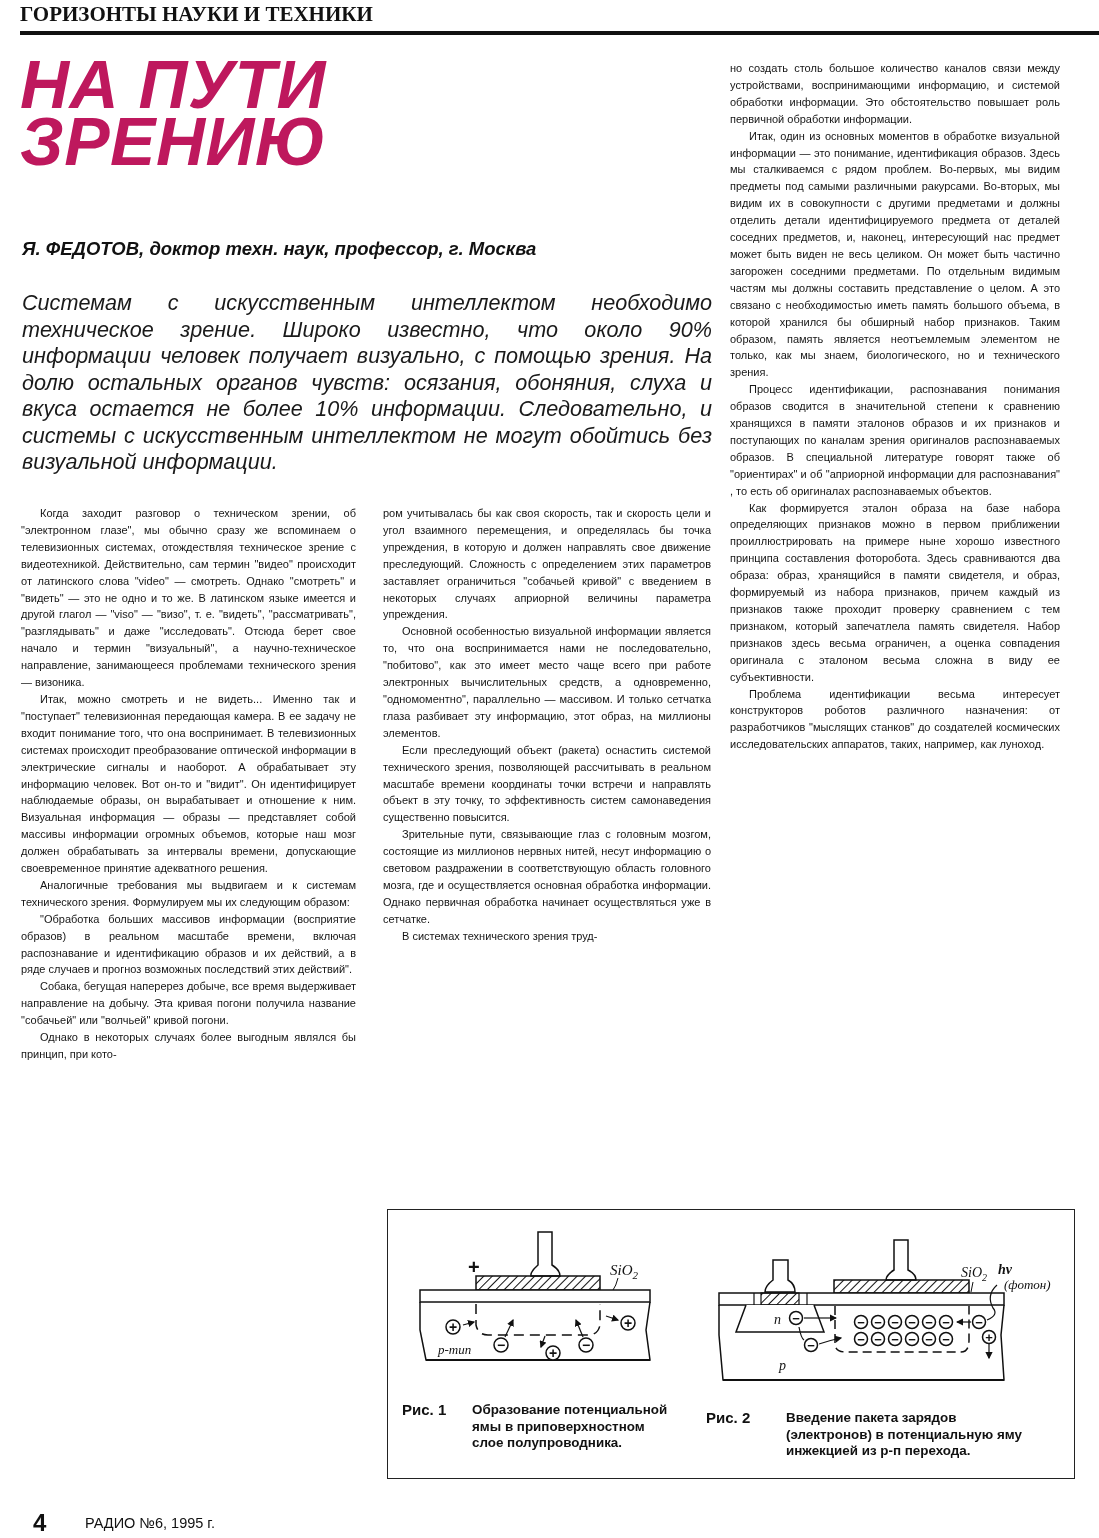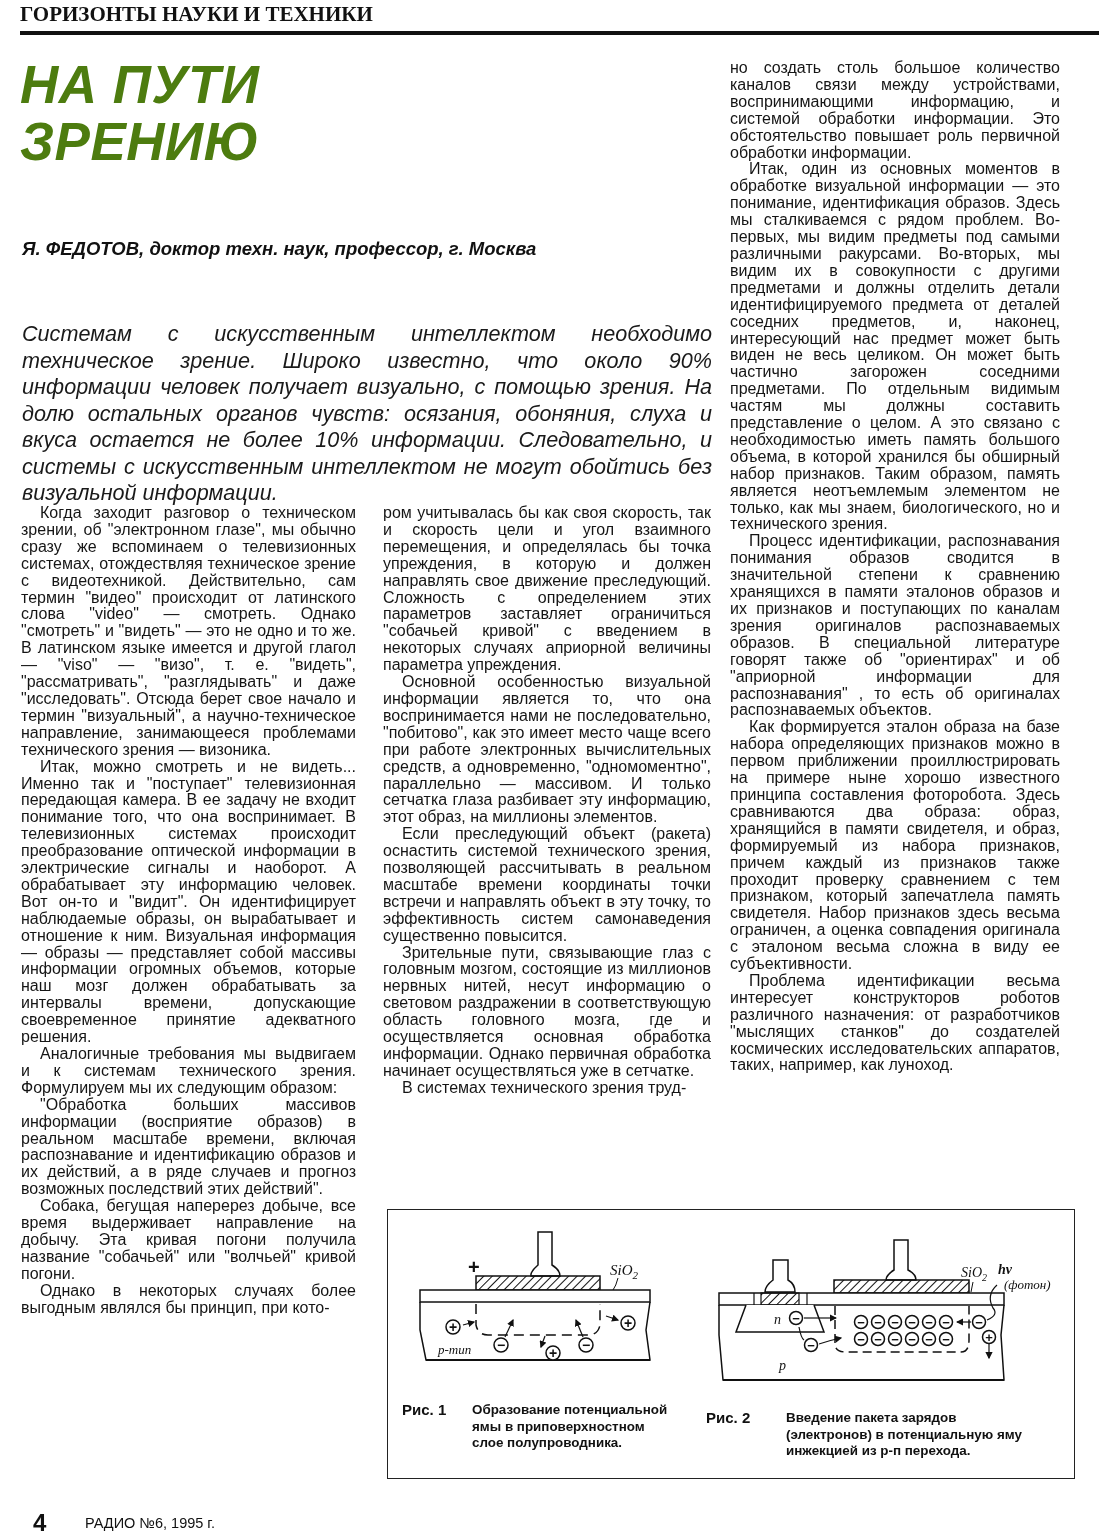--- a/index.html
+++ b/index.html
@@ -1,23 +1,23 @@
 <!DOCTYPE html>
 <html><head>
 <meta charset="utf-8">
 <style>
   html, body { margin: 0; padding: 0; background: #ffffff; }
   body { width: 1099px; height: 1538px; position: relative; overflow: hidden; color: #111; font-family: "Liberation Sans", sans-serif; }
   .rubric { position: absolute; left: 20px; top: 2px; font-weight: bold; font-size: 21px; letter-spacing: 0px; color: #111; font-family: Liberation Serif, serif; }
   .rubric-rule { position: absolute; left: 20px; right: 0; top: 31px; height: 4px; background: #111; }
-  .title { position: absolute; left: 20px; top: 56px; font-weight: bold; font-style: italic; font-size: 53px; line-height: 57px; letter-spacing: 0.5px; color: #4d7c0f; text-align: right; }
+  .title { position: absolute; left: 20px; top: 56px; font-weight: bold; font-style: italic; font-size: 68px; line-height: 57px; letter-spacing: 0.5px; color: #be185d; }
   .title div { white-space: nowrap; }
   .byline { position: absolute; left: 22px; top: 238px; font-weight: bold; font-style: italic; font-size: 18.5px; white-space: nowrap; text-align: right; }
-  .lead { position: absolute; left: 22px; top: 290px; width: 690px; font-style: italic; font-size: 21.6px; line-height: 26.5px; text-align: justify; color: #1a1a1a; margin-top: 31px; }
-  .col { position: absolute; font-size: 16px; line-height: 16.9px; text-align: justify; color: #151515; }
+  .lead { position: absolute; left: 22px; top: 290px; width: 690px; font-style: italic; font-size: 21.6px; line-height: 26.5px; text-align: justify; color: #1a1a1a; }
+  .col { position: absolute; font-size: 11px; line-height: 16.9px; text-align: justify; color: #151515; }
   .col p { margin: 0; text-indent: 19px; }
   .col p.noindent { text-indent: 0; }
   .col1 { left: 21px; top: 505px; width: 335px; }
   .col2 { left: 383px; top: 505px; width: 328px; }
   .col3 { left: 730px; top: 60px; width: 330px; }
   .figbox { position: absolute; left: 387px; top: 1209px; width: 686px; height: 268px; border: 1.5px solid #222; border-right-width: 1px; background: #fff; }
   .fig svg { position: absolute; }
   .cap { position: absolute; font-weight: bold; font-size: 13.4px; line-height: 16.5px; color: #111; }
   .cap .num { position: absolute; left: 0; top: 0; font-size: 15px; white-space: nowrap; text-align: center; }
   .cap .txt { position: absolute; top: 0; }

